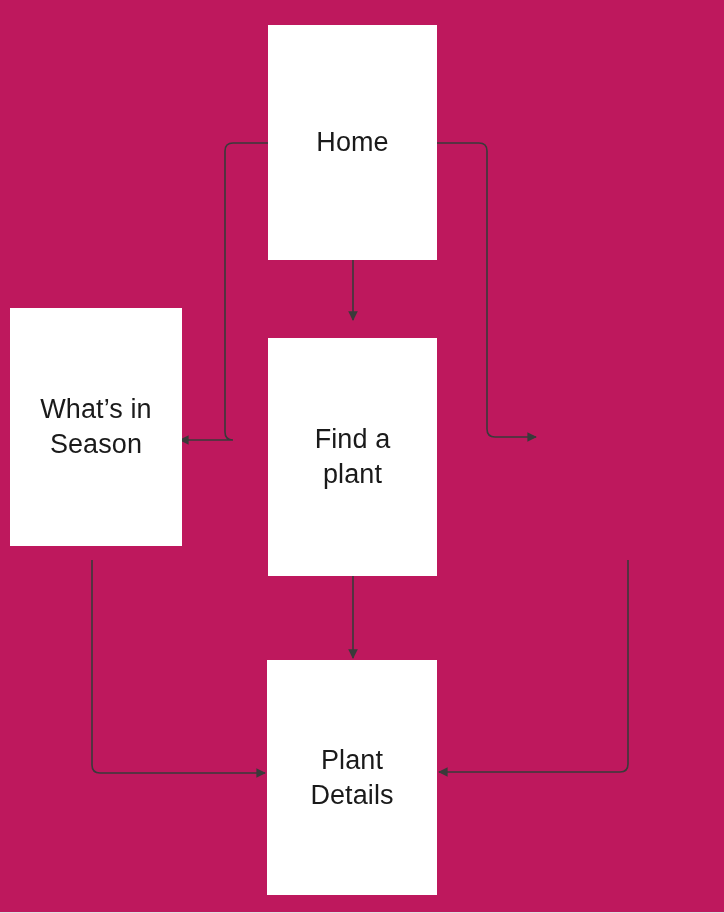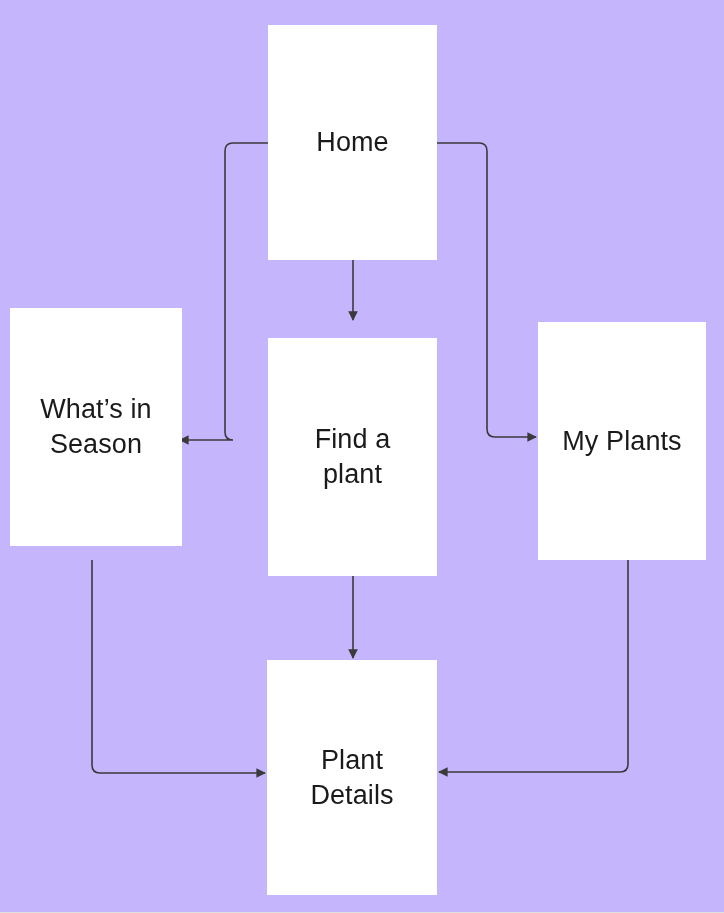--- a/index.html
+++ b/index.html
@@ -11,21 +11,21 @@
     width: 724px;
     height: 913px;
     background: #e0e0e0;
     font-family: "Liberation Sans", sans-serif;
     overflow: hidden;
   }
   #diagram-canvas {
     position: relative;
     width: 724px;
     height: 912px;
-    background: #c4b5fd;
+    background: #be185d;
   }
   #connector-layer {
     position: absolute;
     left: 0;
     top: 0;
     width: 724px;
     height: 913px;
     pointer-events: none;
   }
   .node {
@@ -85,22 +85,19 @@
   <div class="node" id="node-whats-in-season">
     <span class="node-label">What’s in
 Season</span>
   </div>
 
   <div class="node" id="node-find-a-plant">
     <span class="node-label">Find a
 plant</span>
   </div>
 
-  <div class="node" id="node-my-plants">
-    <span class="node-label">My Plants</span>
-  </div>
 
   <div class="node" id="node-plant-details">
     <span class="node-label">Plant
 Details</span>
   </div>
 
 </div>
 
 </body></html>

